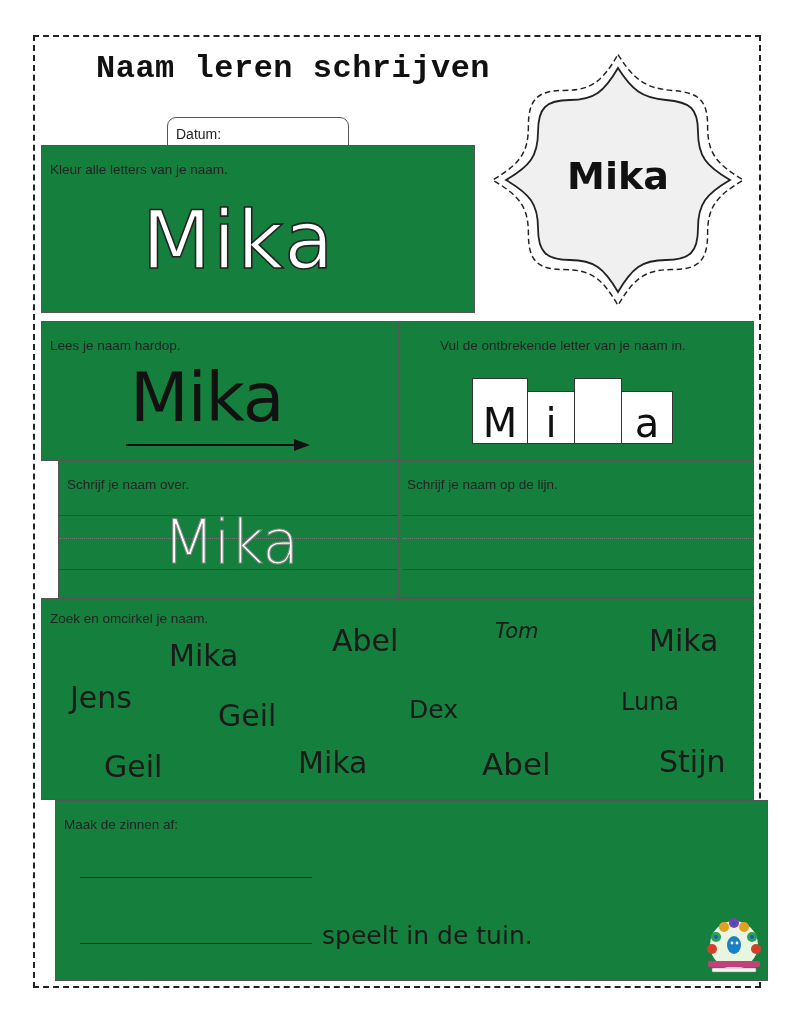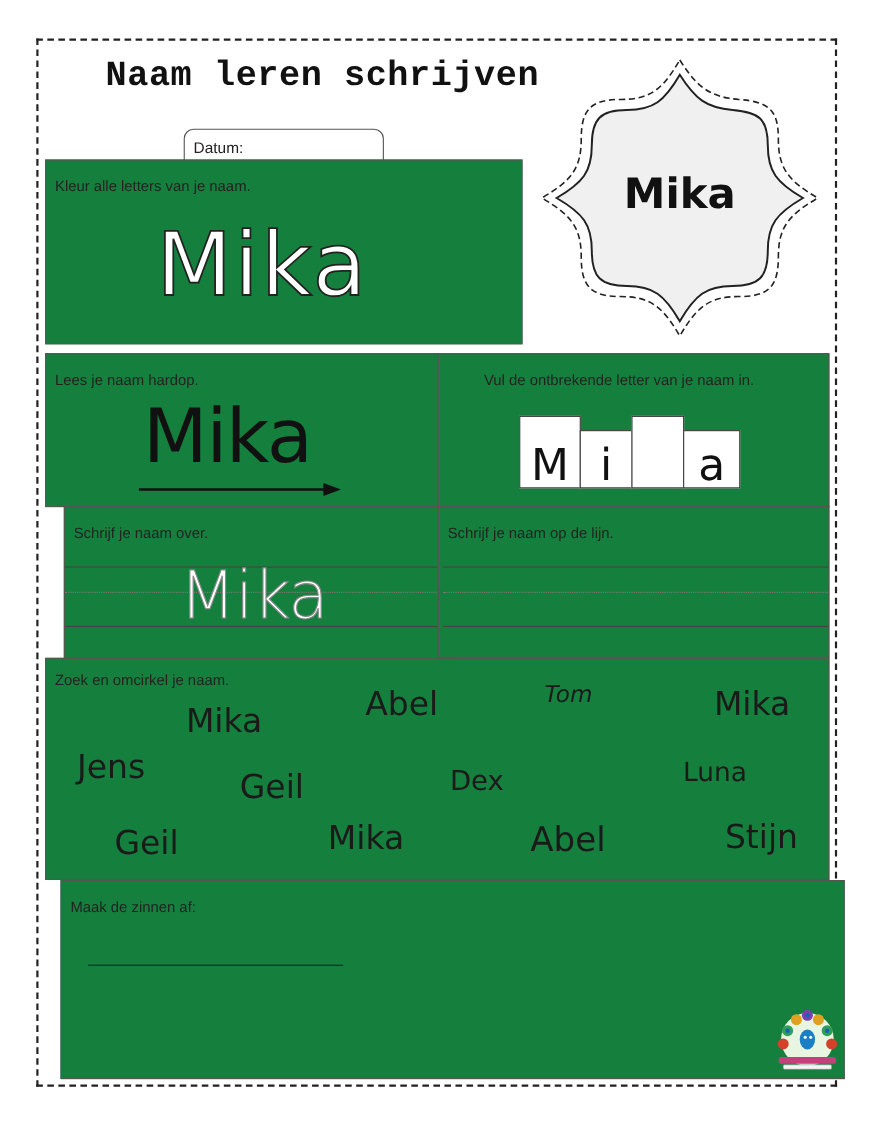--- a/index.html
+++ b/index.html
@@ -92,20 +92,23 @@
   <div class="search-word" style="left:256px; top:149px; font-size:30px;">Mika</div>
   <div class="search-word" style="left:440px; top:150px; font-size:31px;">Abel</div>
   <div class="search-word" style="left:600px; top:148px; font-size:30px;margin-left:17px;">Stijn</div>
 </div>
 
 <div class="box" style="left:41px; top:800px; width:713px; height:181px;margin-left:14px;">
   <div class="label" style="left:8px; top:16px;">Maak de zinnen af:</div>
   <div class="sentence" style="left:24px; top:54px;">
     <span class="blank"></span>
   </div>
+  <div class="sentence" style="left:24px; top:120px;">
+    <span class="blank"></span><span>speelt in de tuin.</span>
+  </div>
 
   <svg class="abs" style="left:646px; top:114px;" width="64" height="60" viewBox="0 0 64 60">
     <g>
       <circle cx="32" cy="30" r="24" fill="#e8f5e0"></circle>
       <circle cx="14" cy="22" r="5" fill="#2e9e5b"></circle>
       <circle cx="22" cy="12" r="5" fill="#e0a020"></circle>
       <circle cx="32" cy="8" r="5" fill="#7b3fb0"></circle>
       <circle cx="42" cy="12" r="5" fill="#e0a020"></circle>
       <circle cx="50" cy="22" r="5" fill="#2e9e5b"></circle>
       <circle cx="10" cy="34" r="5" fill="#d0422a"></circle>

